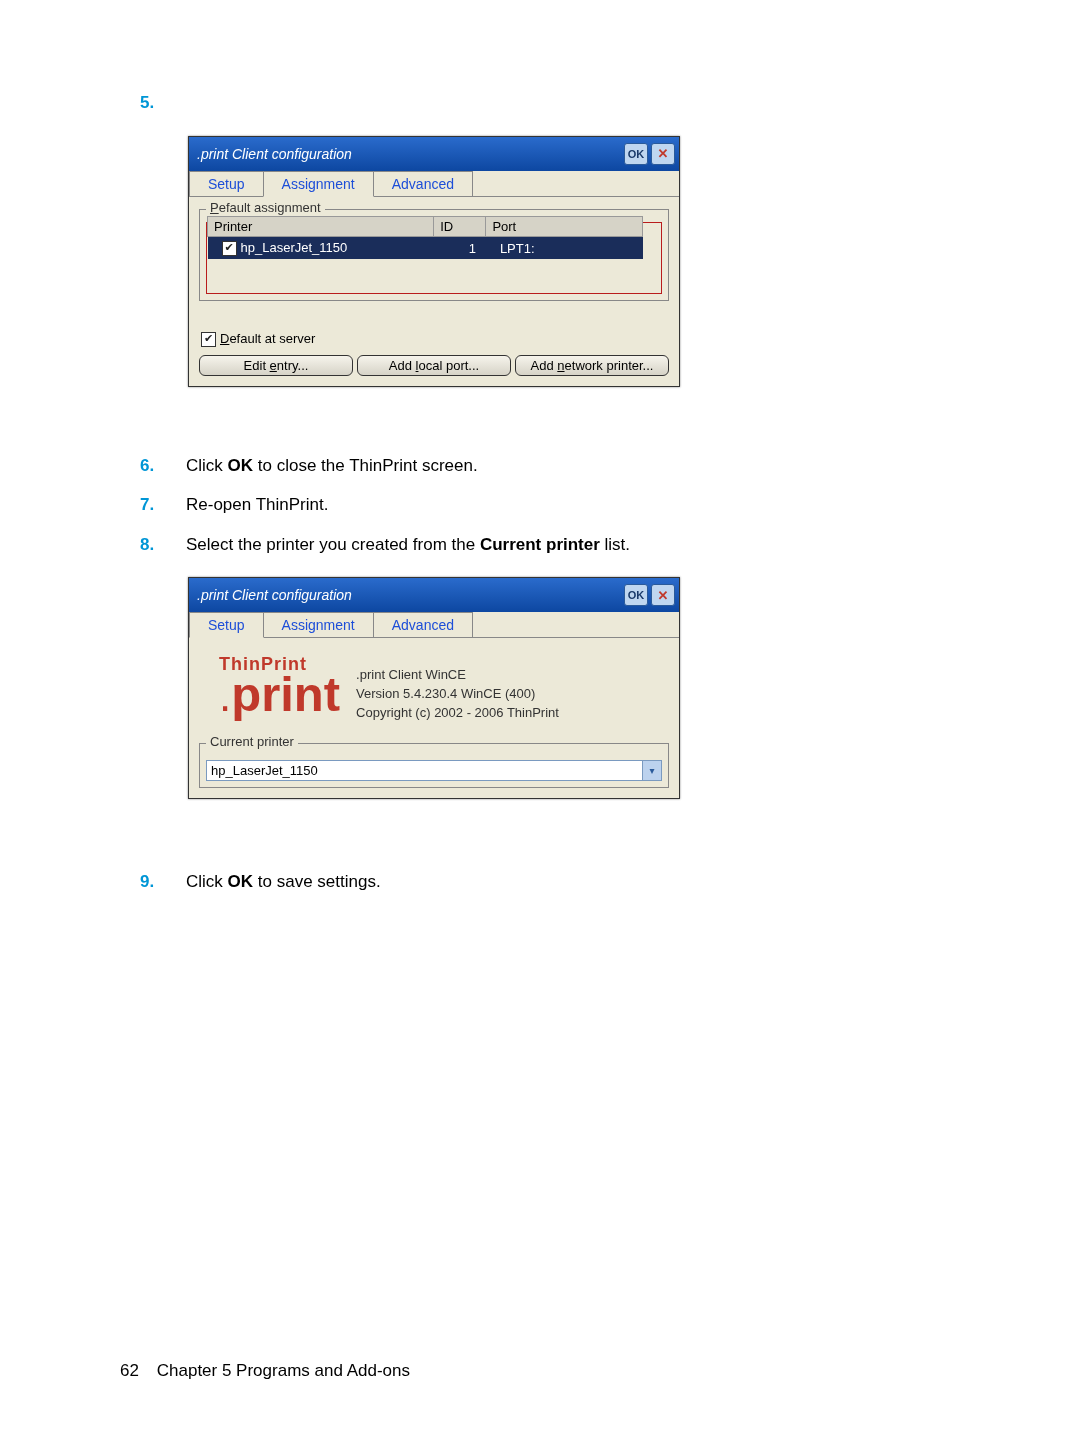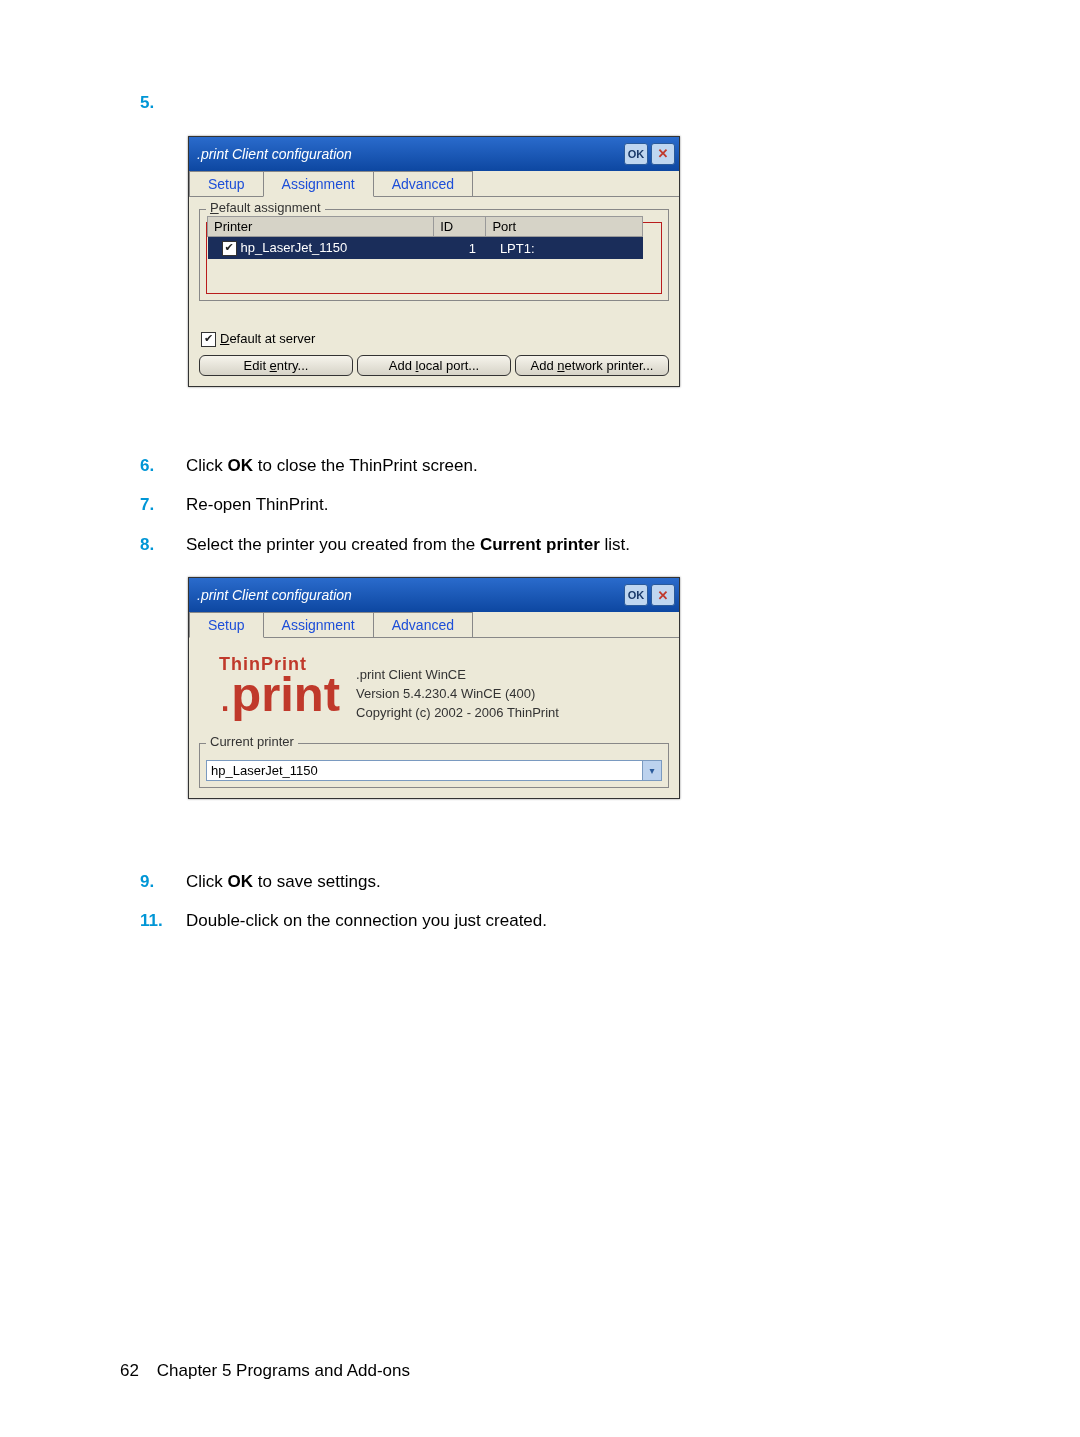--- a/index.html
+++ b/index.html
@@ -375,24 +375,20 @@
 
   <div style="height:40px"></div>
 
   <ol class="steps">
     <li>
       <span class="num">9.</span>
       <span class="txt">
         <span>Click </span><b>OK</b><span> to save settings.</span>
       </span>
     </li>
-    <li>
-      <span class="num wide-num">11.</span>
-      <span class="txt">Double-click on the connection you just created.</span>
-    </li>
   </ol>
 
   <div class="footer">
     <span class="pagenum">62</span>
     <span>Chapter 5   Programs and Add-ons</span>
   </div>
 
 </div>
 
 </body></html>

